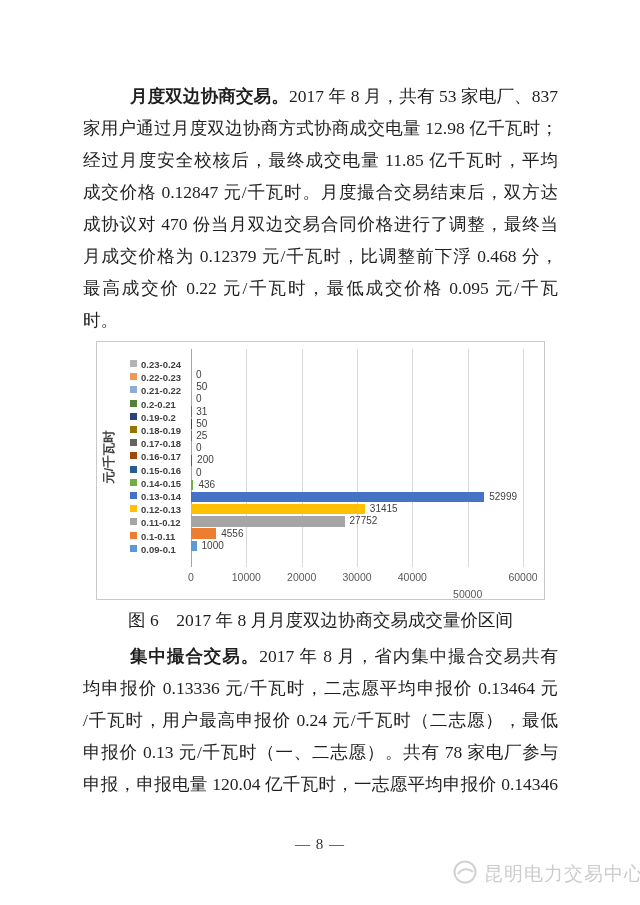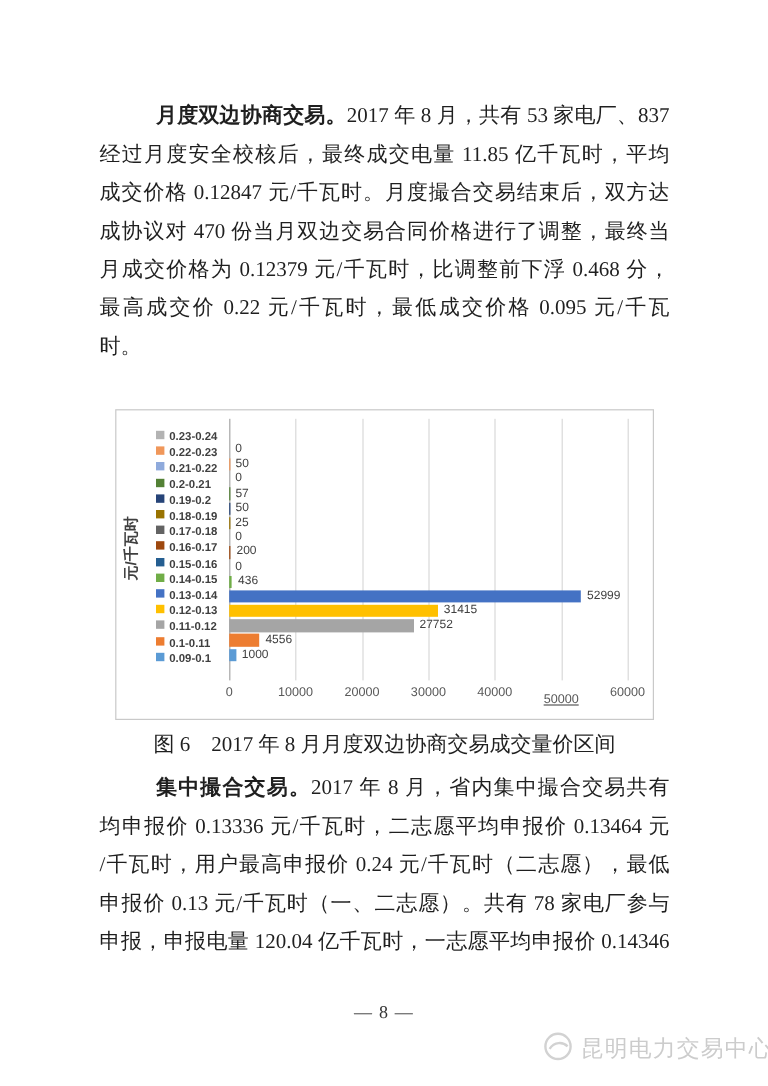--- a/index.html
+++ b/index.html
@@ -61,20 +61,21 @@
     white-space:nowrap;
   }
 </style>
 </head>
 <body>
 
 <div class="page">
 
   <div class="para" id="para1">
     <div class="pline first"><b>月度双边协商交易。</b><span>2017 年 8 月，共有 53 家电厂、837</span></div>
+    <div class="pline">家用户通过月度双边协商方式协商成交电量 12.98 亿千瓦时；</div>
     <div class="pline">经过月度安全校核后，最终成交电量 11.85 亿千瓦时，平均</div>
     <div class="pline">成交价格 0.12847 元/千瓦时。月度撮合交易结束后，双方达</div>
     <div class="pline">成协议对 470 份当月双边交易合同价格进行了调整，最终当</div>
     <div class="pline">月成交价格为 0.12379 元/千瓦时，比调整前下浮 0.468 分，</div>
     <div class="pline">最高成交价 0.22 元/千瓦时，最低成交价格 0.095 元/千瓦</div>
     <div class="pline lastline">时。</div>
   </div>
 
   <div id="chart">
     <div class="ytitle">元/千瓦时</div>
@@ -83,29 +84,29 @@
         <div class="tick-label" style="left: 69px; top: 229px; width: 50px;">0</div>
         <div class="gridline" style="left: 149.333px; top: 7px; height: 218px;"></div>
         <div class="tick-label" style="left: 124.333px; top: 229px; width: 50px;">10000</div>
         <div class="gridline" style="left: 204.667px; top: 7px; height: 218px;"></div>
         <div class="tick-label" style="left: 179.667px; top: 229px; width: 50px;">20000</div>
         <div class="gridline" style="left: 260px; top: 7px; height: 218px;"></div>
         <div class="tick-label" style="left: 235px; top: 229px; width: 50px;">30000</div>
         <div class="gridline" style="left: 315.333px; top: 7px; height: 218px;"></div>
         <div class="tick-label" style="left: 290.333px; top: 229px; width: 50px;">40000</div>
         <div class="gridline" style="left: 370.667px; top: 7px; height: 218px;"></div>
-        <div class="tick-label" style="left: 345.667px; top: 235px; width: 50px; text-decoration: underline;">50000</div>
+        <div class="tick-label" style="left: 345.667px; top: 246px; width: 50px;">50000</div>
         <div class="gridline" style="left: 426px; top: 7px; height: 218px;"></div>
         <div class="tick-label" style="left: 401px; top: 229px; width: 50px;">60000</div>
         <div class="bar-label" style="left: 99px; top: 27px;">0</div>
         <div class="bar" style="left: 94px; top: 39.95px; width: 0.276667px; height: 10.5px; background: rgb(240, 151, 90);"></div>
         <div class="bar-label" style="left: 99.2767px; top: 39.2px;">50</div>
         <div class="bar-label" style="left: 99px; top: 51.4px;">0</div>
         <div class="bar" style="left: 94px; top: 64.35px; width: 0.171533px; height: 10.5px; background: rgb(83, 129, 53);"></div>
-        <div class="bar-label" style="left: 99.1715px; top: 63.6px;">57</div>
+        <div class="bar-label" style="left: 99.1715px; top: 63.6px;">31</div>
         <div class="bar" style="left: 94px; top: 76.55px; width: 0.276667px; height: 10.5px; background: rgb(38, 68, 120);"></div>
         <div class="bar-label" style="left: 99.2767px; top: 75.8px;">50</div>
         <div class="bar" style="left: 94px; top: 88.75px; width: 0.138333px; height: 10.5px; background: rgb(153, 115, 0);"></div>
         <div class="bar-label" style="left: 99.1383px; top: 88px;">25</div>
         <div class="bar-label" style="left: 99px; top: 100.2px;">0</div>
         <div class="bar" style="left: 94px; top: 113.15px; width: 1.10667px; height: 10.5px; background: rgb(158, 72, 14);"></div>
         <div class="bar-label" style="left: 100.107px; top: 112.4px;">200</div>
         <div class="bar-label" style="left: 99px; top: 124.6px;">0</div>
         <div class="bar" style="left: 94px; top: 137.55px; width: 2.41253px; height: 10.5px; background: rgb(112, 173, 71);"></div>
         <div class="bar-label" style="left: 101.413px; top: 136.8px;">436</div>

